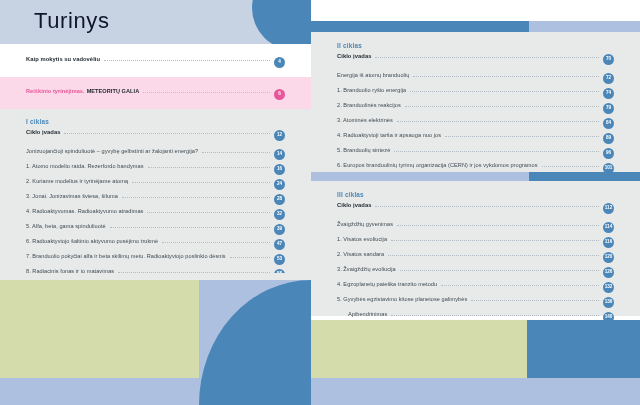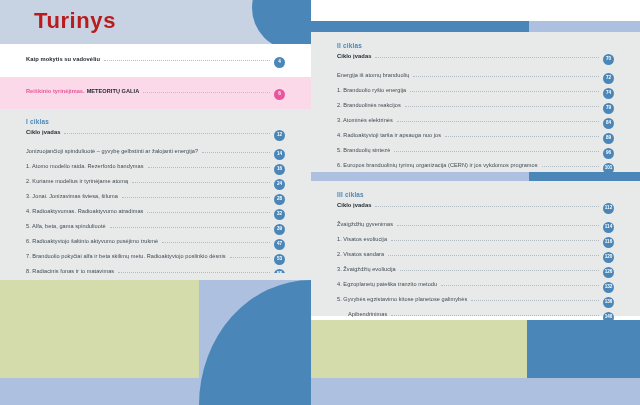--- a/index.html
+++ b/index.html
@@ -8,21 +8,21 @@
     background:#ffffff;
     font-family:"Liberation Sans", sans-serif;
     -webkit-font-smoothing:antialiased;
   }
   .spread{position:relative;width:640px;height:405px;overflow:hidden;background:#fff;}
 
   
   .page-left{position:absolute;left:0;top:0;width:311px;height:405px;background:#e8eaea;overflow:hidden;}
   .l-header{position:absolute;left:0;top:0;width:311px;height:44px;background:#c7d2e3;overflow:hidden;}
   .l-header-circle{position:absolute;left:252px;top:-34px;width:84px;height:84px;border-radius:50%;background:#4a87b8;}
-  .page-title{position:absolute;left:34px;top:8px;font-size:22px;color:#b91c1c;letter-spacing:.6px;font-weight:700;}
+  .page-title{position:absolute;left:34px;top:8px;font-size:22px;color:#0f172a;letter-spacing:.6px;font-weight:400;}
 
   .band-white{position:absolute;left:0;top:44px;width:311px;height:33px;background:#ffffff;}
   .band-pink{position:absolute;left:0;top:77px;width:311px;height:32px;background:#fbd9e8;}
   .band-gray{position:absolute;left:0;top:109px;width:311px;height:164px;background:#e8eaea;}
 
   
   .l-olive{position:absolute;left:0;top:280px;width:199px;height:98px;background:#d5dcab;}
   .l-blue-light{position:absolute;left:0;top:378px;width:199px;height:27px;background:#aec0e0;}
   .l-blue-pale{position:absolute;left:199px;top:280px;width:112px;height:125px;background:#aec0e0;}
   .l-blue-quarter{position:absolute;left:199px;top:280px;width:224px;height:250px;border-radius:50%;background:#4a87b8;}

